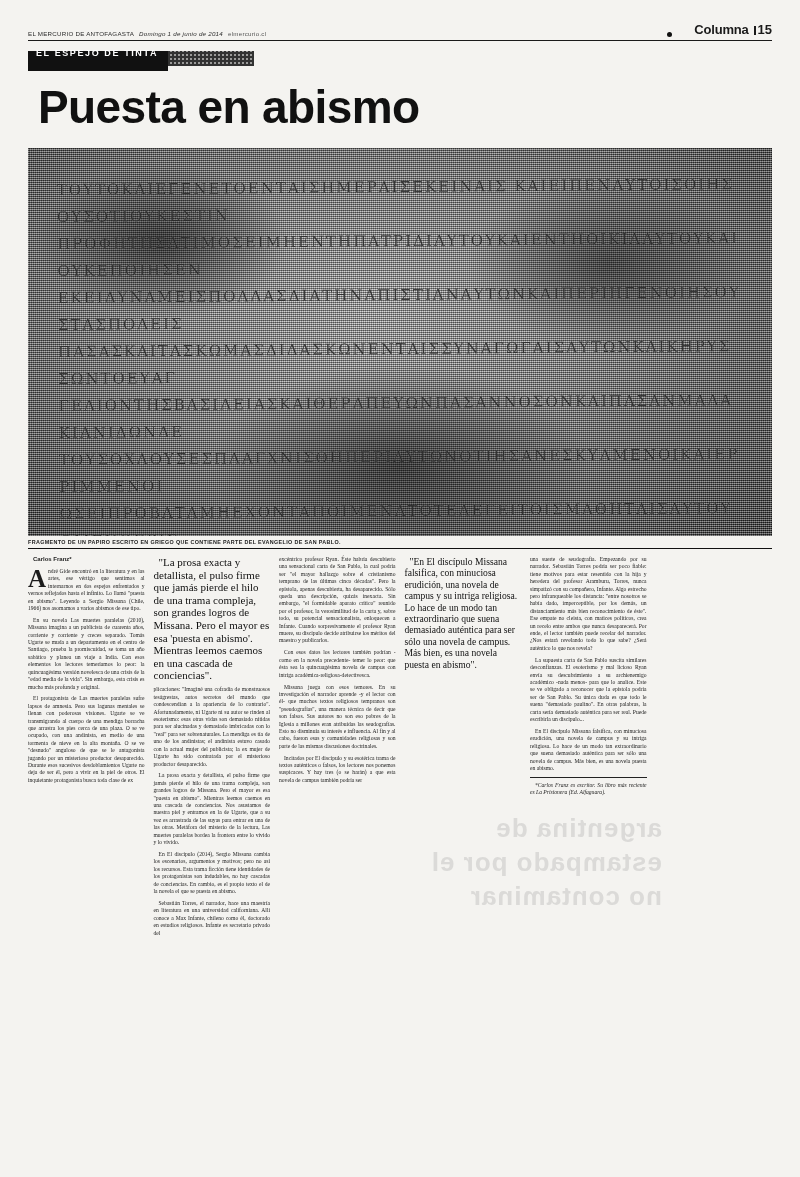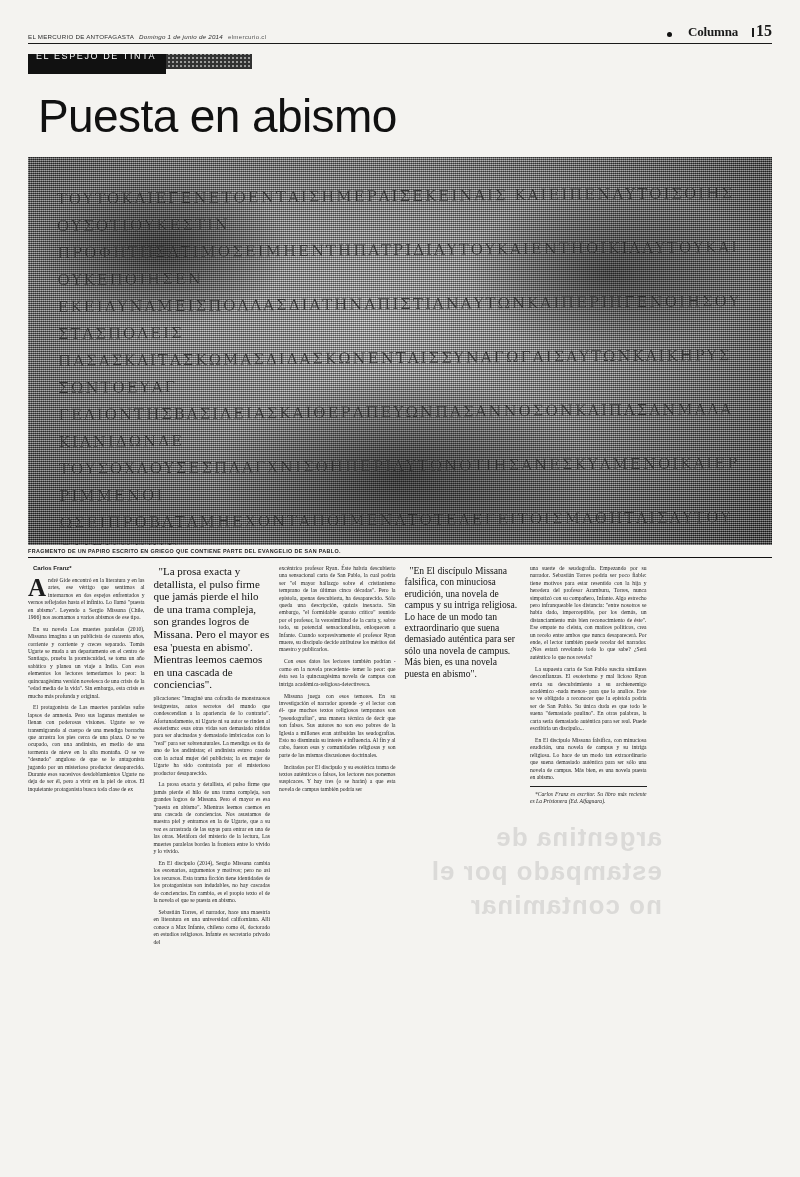--- a/index.html
+++ b/index.html
@@ -24,54 +24,54 @@
     padding-bottom:3px;
   }
   .masthead-left{
     font-family:"Liberation Sans", sans-serif;
     font-size:6.2px;letter-spacing:.25px;color:#2a2a2a;
     display:flex;align-items:flex-end;gap:5px;
   }
   .masthead-left .dateline{font-style:italic;}
   .masthead-left .webref{color:#555;}
   .masthead-right{
-    font-family:Liberation Serif, serif;
-    display:flex;align-items:flex-end;gap:14px;
+    font-family:Liberation Sans, sans-serif;
+    display:flex;align-items:flex-start;gap:5px;
   }
   .section-word{font-size:13px;font-weight:bold;letter-spacing:-.2px;}
-  .folio{font-size:16px;font-weight:bold;}
+  .folio{font-size:13px;font-weight:bold;}
   .folio .bar{display:inline-block;width:2px;height:9px;background:#1a1a1a;
     margin-right:2px;vertical-align:-1px;}
   .dot-mark{
     position:absolute;right:128px;top:32px;width:5px;height:5px;border-radius:50%;
     background:#111;
   }
   
   .kicker-row{margin-top:10px;display:flex;align-items:stretch;height:15px;}
   .kicker{
     background:#111;color:#fff;
     font-family:"Liberation Sans", sans-serif;
-    font-size:9px;font-weight:normal;letter-spacing:1.6px;
+    font-size:9px;font-weight:bold;letter-spacing:1.6px;
     padding:2px 10px 18px 8px;display:flex;align-items:center;
   }
   .kicker-tail{
     flex:0 0 86px;
     background:
       repeating-linear-gradient(90deg,#111 0 2px,transparent 2px 4px),
       repeating-linear-gradient(0deg,#111 0 2px,transparent 2px 4px);
     background-color:#8b8b8b;
     opacity:.85;
   }
   
   h1.headline{
     font-family:"Liberation Sans", sans-serif;
-    font-weight:normal;
+    font-weight:bold;
     font-size:46px;
     letter-spacing:-.6px;
-    margin:20px 0 14px 10px;
+    margin:14px 0 14px 10px;
     color:#111;
   }
   
   .photo-wrap{margin:0 0 2px 0;}
   .photo{
     position:relative;
     height:388px;
     background:#fde047;
     overflow:hidden;
   }

